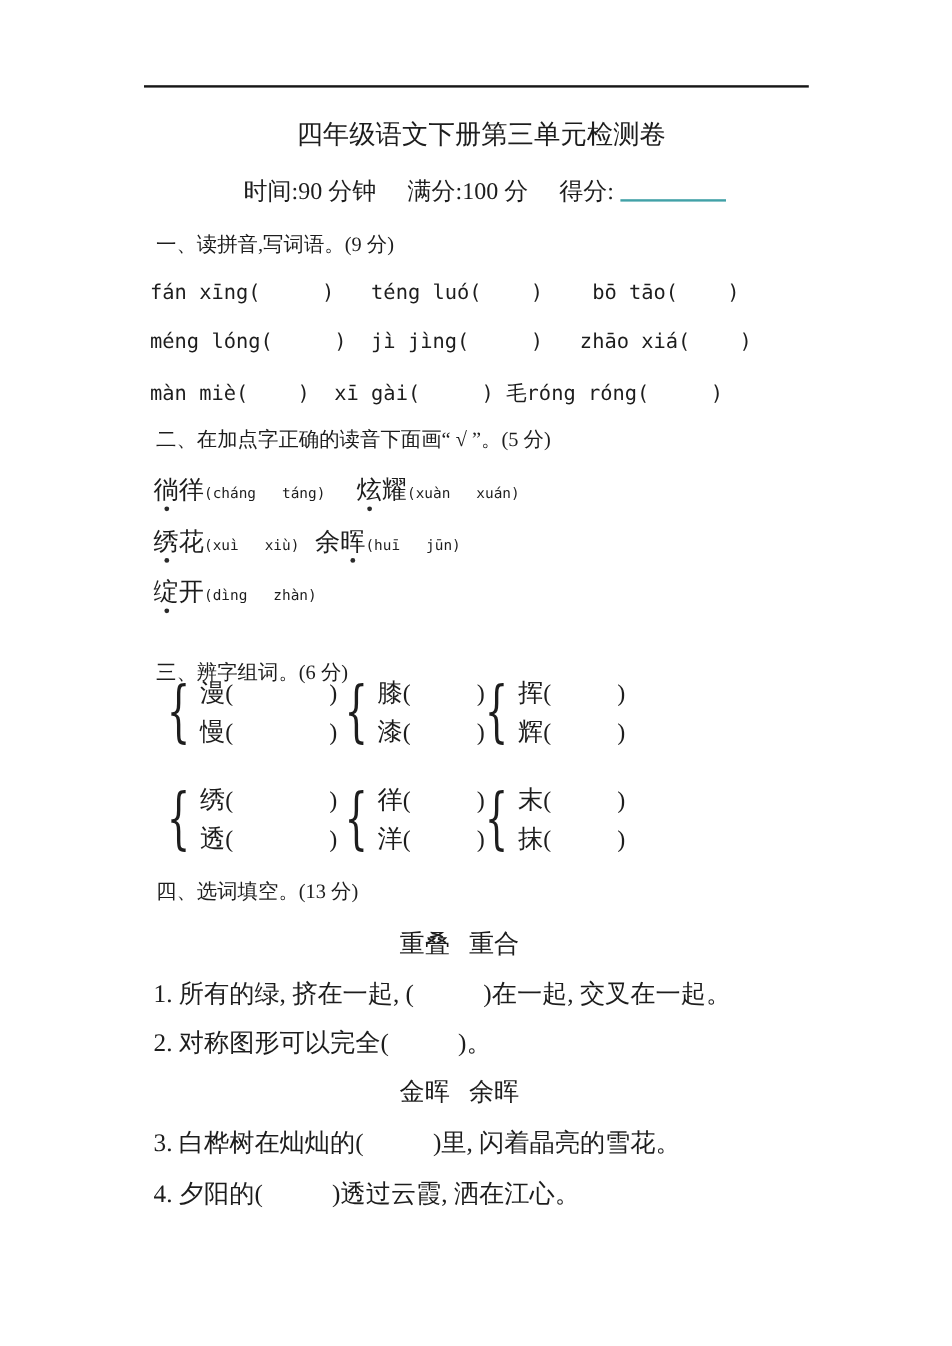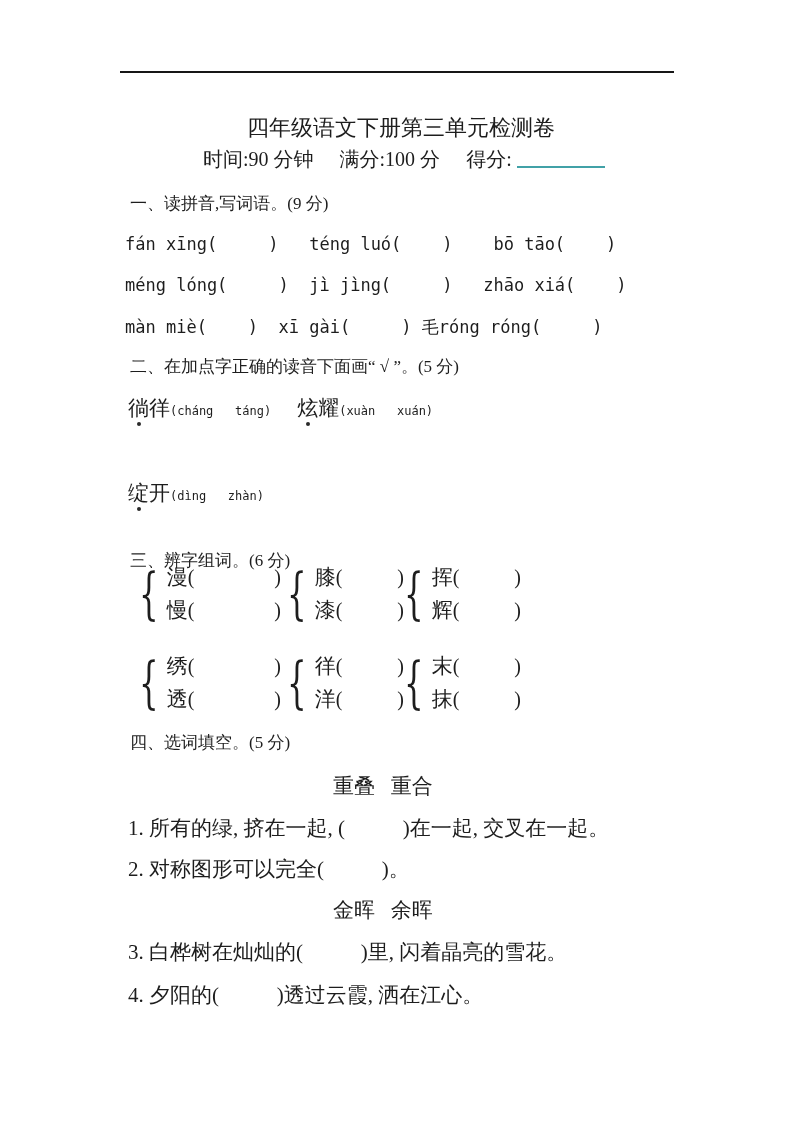--- a/index.html
+++ b/index.html
@@ -8,21 +8,21 @@
     width: 793px; height: 1122px;
     background: #ffffff;
     color: #1d1d1d;
     font-family: "Liberation Serif", "DejaVu Serif", serif;
   }
   .page { position: relative; width: 793px; height: 1122px; background: #ffffff; overflow: hidden; }
   .top-rule { position: absolute; left: 120px; top: 71px; width: 554px; height: 2px; background: #161616; }
   .content { position: absolute; left: 125px; top: 0; width: 552px; height: 1122px; }
   .abs { position: absolute; }
 
-  .title { top: 113px; left: 0; width: 100%; text-align: center; font-size: 22px; white-space: pre; }
+  .title { top: 97px; left: 0; width: 100%; text-align: center; font-size: 22px; white-space: pre; }
 
   .meta { top: 146px; left: 78px; font-size: 20px; white-space: pre; }
   .metagap { display: inline-block; width: 26px; }
   .score-line { display: inline-block; width: 88px; height: 4px; border-bottom: 2px solid #41a1a7; margin-left: 5px; vertical-align: -2px; }
 
   .sec-header { font-size: 17px; white-space: pre; }
 
   .mono-row { font-family: "DejaVu Sans Mono", monospace; font-size: 17px; white-space: pre; }
 
   .s2-line { font-size: 21px; white-space: pre; }
@@ -62,20 +62,21 @@
 
     <div class="abs meta"><span>时间:90 分钟</span><span class="metagap"></span><span>满分:100 分</span><span class="metagap"></span><span>得分:</span><span class="score-line"></span></div>
 
     <div class="abs sec-header" style="top:192px;left:5px">一、读拼音,写词语。(9 分)</div>
     <div class="abs mono-row" style="top:275px;left:0">méng lóng(     )  jì jìng(     )   zhāo xiá(    )</div>
     <div class="abs mono-row" style="top:234px;left:0">fán xīng(     )   téng luó(    )    bō tāo(    )</div>
     <div class="abs mono-row" style="top:316px;left:0">màn miè(    )  xī gài(     ) 毛róng róng(     )</div>
 
     <div class="abs sec-header" style="top:355px;left:5px">二、在加点字正确的读音下面画“ √ ”。(5 分)</div>
     <div class="abs s2-line" style="top:394px;left:3px"><span class="s2-item"><span></span><span class="dotted">徜</span><span>徉</span><span class="py">(cháng   táng)</span></span><span class="igap-w"></span><span class="s2-item"><span></span><span class="dotted">炫</span><span>耀</span><span class="py">(xuàn   xuán)</span></span></div>
+    <div class="abs s2-line" style="top:437px;left:3px"><span class="s2-item"><span></span><span class="dotted">绣</span><span>花</span><span class="py">(xuì   xiù)</span></span><span class="igap-n"></span><span class="s2-item"><span>余</span><span class="dotted">晖</span><span></span><span class="py">(huī   jūn)</span></span></div>
     <div class="abs s2-line" style="top:479px;left:3px"><span class="s2-item"><span></span><span class="dotted">绽</span><span>开</span><span class="py">(dìng   zhàn)</span></span></div>
 
     <div class="abs sec-header" style="top:549px;left:5px">三、辨字组词。(6 分)</div>
 
     <div class="abs s3-row" style="top:560px;left:6px">
       <div class="bgroup bg-a">
         <span class="brace">{</span>
         <div class="bcol">
           <div class="bline"><span>漫</span><span class="blank">(&nbsp;&nbsp;&nbsp;&nbsp;&nbsp;&nbsp;&nbsp;&nbsp;&nbsp;&nbsp;&nbsp;&nbsp;&nbsp;&nbsp;&nbsp;&nbsp;)</span></div>
           <div class="bline"><span>慢</span><span class="blank">(&nbsp;&nbsp;&nbsp;&nbsp;&nbsp;&nbsp;&nbsp;&nbsp;&nbsp;&nbsp;&nbsp;&nbsp;&nbsp;&nbsp;&nbsp;&nbsp;)</span></div>
@@ -114,21 +115,21 @@
       </div>
       <div class="bgroup">
         <span class="brace">{</span>
         <div class="bcol">
           <div class="bline"><span>末</span><span class="blank">(&nbsp;&nbsp;&nbsp;&nbsp;&nbsp;&nbsp;&nbsp;&nbsp;&nbsp;&nbsp;&nbsp;)</span></div>
           <div class="bline"><span>抹</span><span class="blank">(&nbsp;&nbsp;&nbsp;&nbsp;&nbsp;&nbsp;&nbsp;&nbsp;&nbsp;&nbsp;&nbsp;)</span></div>
         </div>
       </div>
     </div>
 
-    <div class="abs sec-header" style="top:731px;left:5px">四、选词填空。(5 分)</div>
+    <div class="abs sec-header" style="top:731px;left:5px">四、选词填空。(13 分)</div>
     <div class="abs bank" style="top:772px">重叠&nbsp;&nbsp;&nbsp;重合</div>
     <div class="abs s4-item" style="top:814px">1. 所有的绿, 挤在一起, (&nbsp;&nbsp;&nbsp;&nbsp;&nbsp;&nbsp;&nbsp;&nbsp;&nbsp;&nbsp;&nbsp;)在一起, 交叉在一起。</div>
     <div class="abs s4-item" style="top:855px">2. 对称图形可以完全(&nbsp;&nbsp;&nbsp;&nbsp;&nbsp;&nbsp;&nbsp;&nbsp;&nbsp;&nbsp;&nbsp;)。</div>
     <div class="abs bank" style="top:896px">金晖&nbsp;&nbsp;&nbsp;余晖</div>
     <div class="abs s4-item" style="top:938px">3. 白桦树在灿灿的(&nbsp;&nbsp;&nbsp;&nbsp;&nbsp;&nbsp;&nbsp;&nbsp;&nbsp;&nbsp;&nbsp;)里, 闪着晶亮的雪花。</div>
     <div class="abs s4-item" style="top:981px">4. 夕阳的(&nbsp;&nbsp;&nbsp;&nbsp;&nbsp;&nbsp;&nbsp;&nbsp;&nbsp;&nbsp;&nbsp;)透过云霞, 洒在江心。</div>
 
   </div>
 </div>
 

